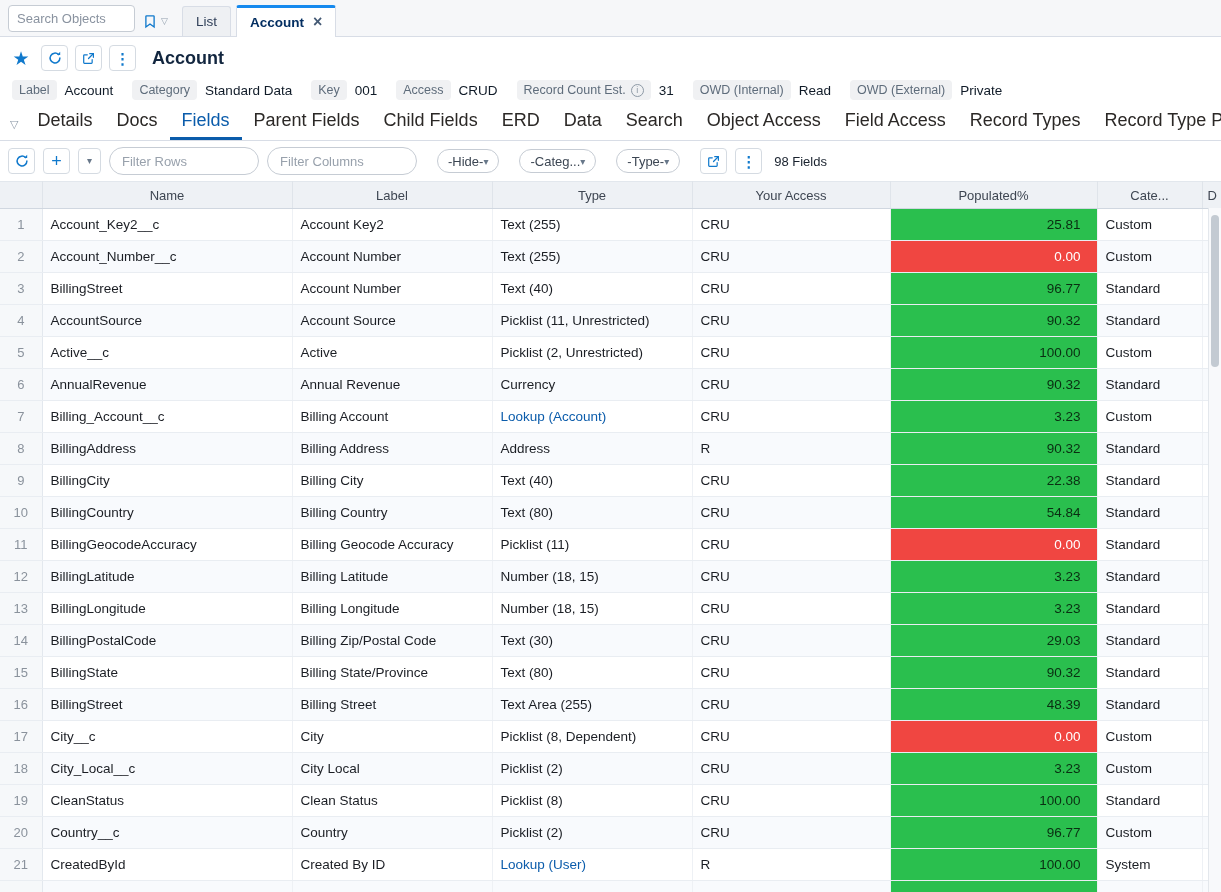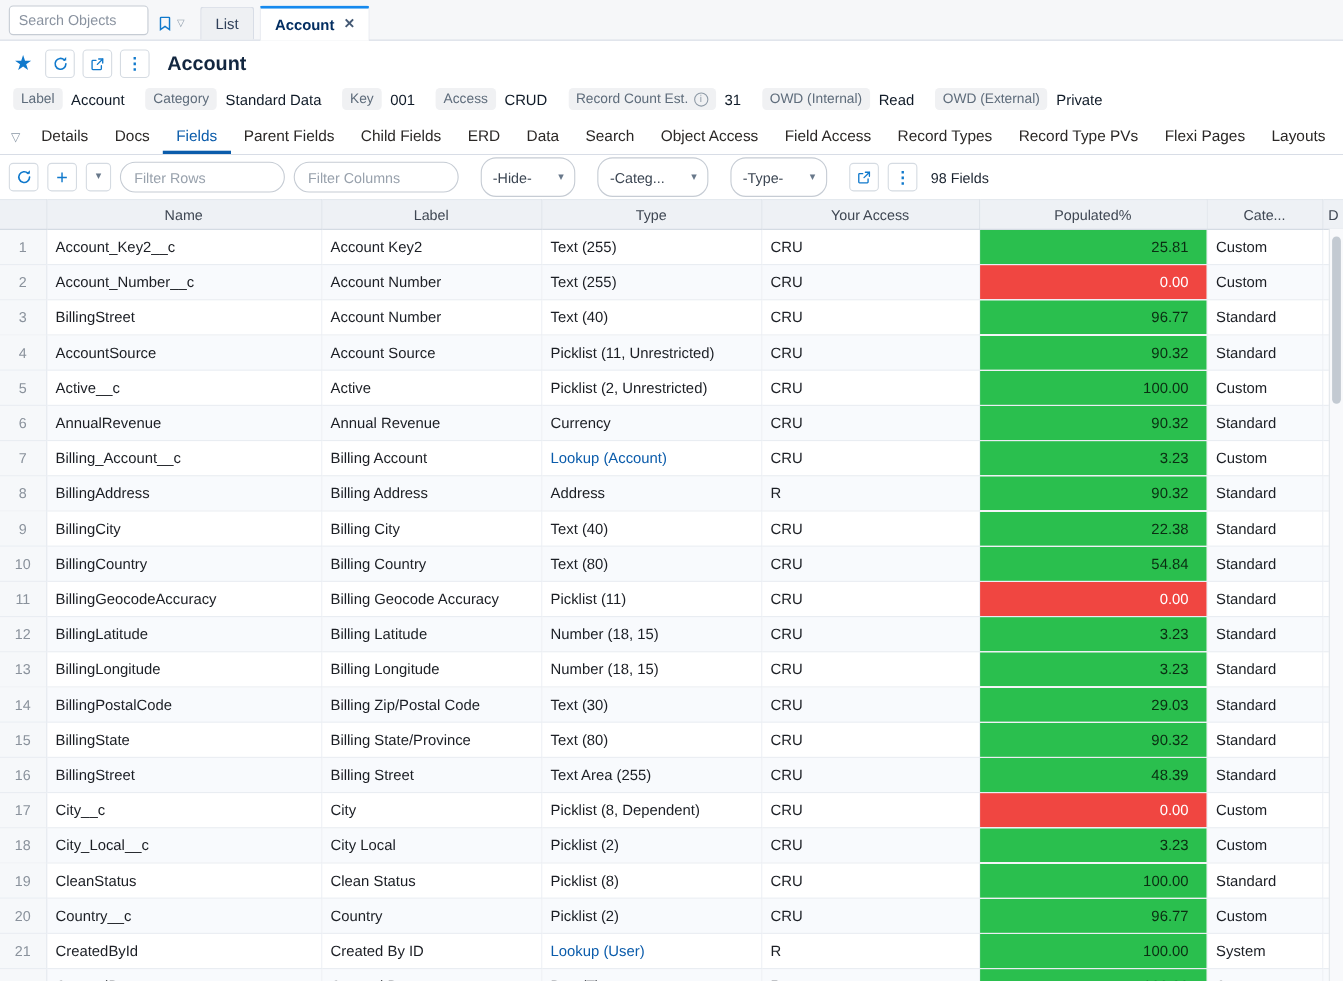--- a/index.html
+++ b/index.html
@@ -39,30 +39,30 @@
   .meta-label{background:#f0f1f3;color:#5e6c7b;padding:3px 7px;border-radius:4px;
     font-size:12.5px;display:inline-flex;align-items:center;gap:5px}
   .info-icon{width:13px;height:13px;border:1px solid #8e9aa6;border-radius:50%;font-size:9px;
     display:inline-flex;align-items:center;justify-content:center;color:#8e9aa6;cursor:pointer}
   .meta-value{color:#101b28;font-size:13.5px}
 
   
   .navtabs{height:34px;display:flex;align-items:flex-end;border-bottom:1px solid #d8dde6;
     padding-left:4px;white-space:nowrap;overflow:hidden;background:#fff}
   .funnel{color:#8a97a5;font-size:11px;padding:0 7px 9px 6px;cursor:pointer}
-  .nav-tab{padding:7px 12px 6px;font-size:14px;color:#2b2826;border-bottom:3px solid transparent;cursor:pointer}
+  .nav-tab{padding:7px 12px 6px;font-size:18px;color:#2b2826;border-bottom:3px solid transparent;cursor:pointer}
   .nav-tab.active{color:var(--link);font-weight:400;border-bottom-color:var(--link)}
 
   
   .toolbar{height:40px;display:flex;align-items:center;gap:8px;padding:0 8px;background:#fff}
   .text-input{height:28px;border:1px solid #c6ccd4;border-radius:14px;padding:0 12px;
     font-size:13px;color:#333;width:150px;outline:none}
   .text-input::placeholder{color:#98a1ac}
-  .select{height:36px;border:1px solid #c6ccd4;border-radius:14px;padding:0 10px;
-    font-size:13px;color:#3c4653;display:flex;align-items:center;gap:24px;background:#fff;cursor:pointer}
+  .select{height:24px;border:1px solid #c6ccd4;border-radius:14px;padding:0 10px;
+    font-size:13px;color:#3c4653;display:flex;align-items:center;gap:0;background:#fff;cursor:pointer}
   .select.ml{margin-left:12px}
   .chev{color:#68788a;font-size:10px}
   .fields-count{font-size:13px;color:#19222e;margin-left:4px}
 
   
   .tablewrap{position:relative;height:711px;overflow:hidden}
   table{border-collapse:collapse;table-layout:fixed;width:1222px}
   thead th{height:27px;background:#eef1f5;border-top:1px solid #e2e7ed;
     border-bottom:1px solid #d0d7e0;border-right:1px solid #dfe4ea;
     font-size:13px;font-weight:400;color:#3e4652;text-align:center;

